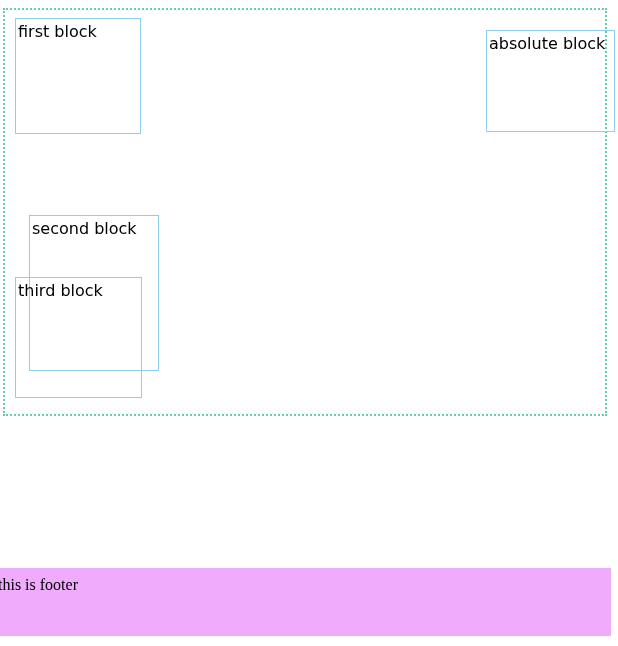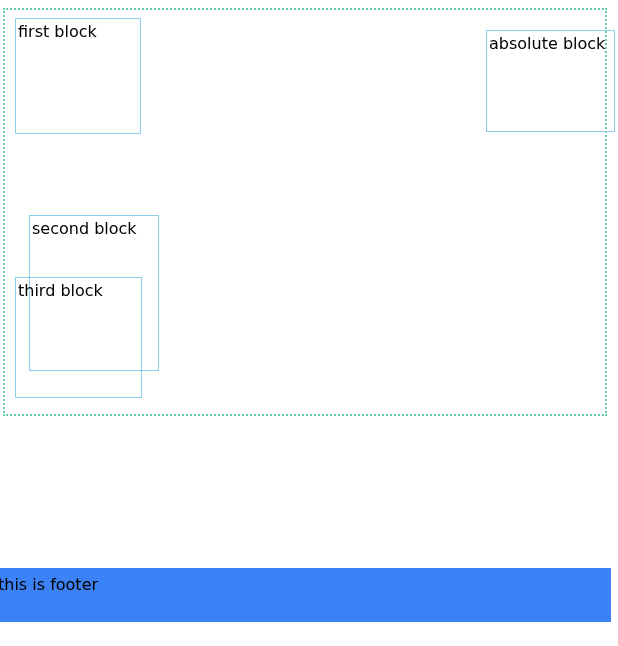--- a/index.html
+++ b/index.html
@@ -73,24 +73,25 @@
     width: 129px;
     height: 102px;
   }
 
   
   #footer {
     position: absolute;
     left: 0;
     top: 568px;
     width: 611px;
-    height: 54px;
-    background: #3b82f6;
+    height: 68px;
+    background: #f0abfc;
     box-sizing: border-box;
     overflow: hidden;
+    font-family: Liberation Serif, serif;
   }
   #footer .footer-text {
     display: block;
     position: absolute;
     left: -2px;
     top: 4px;
     font-size: 16px;
     line-height: 1.6;
     color: #000000;
     white-space: nowrap;

